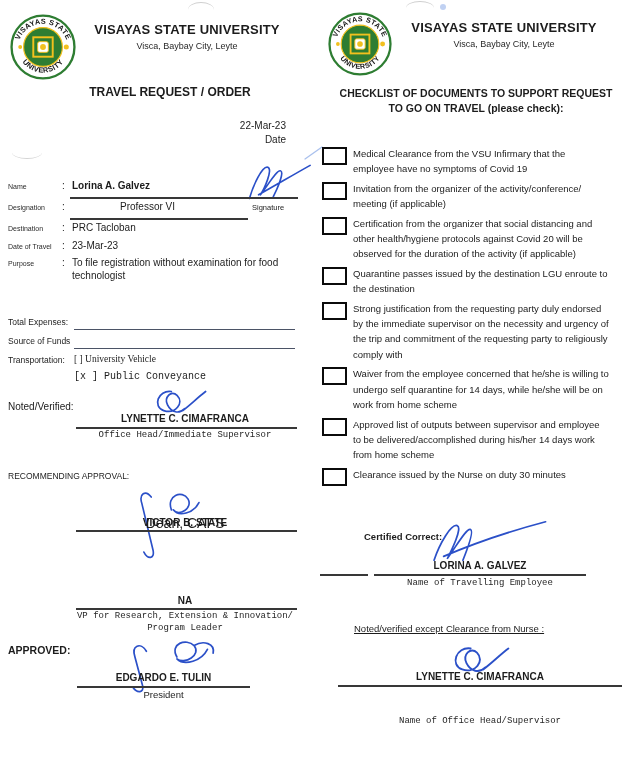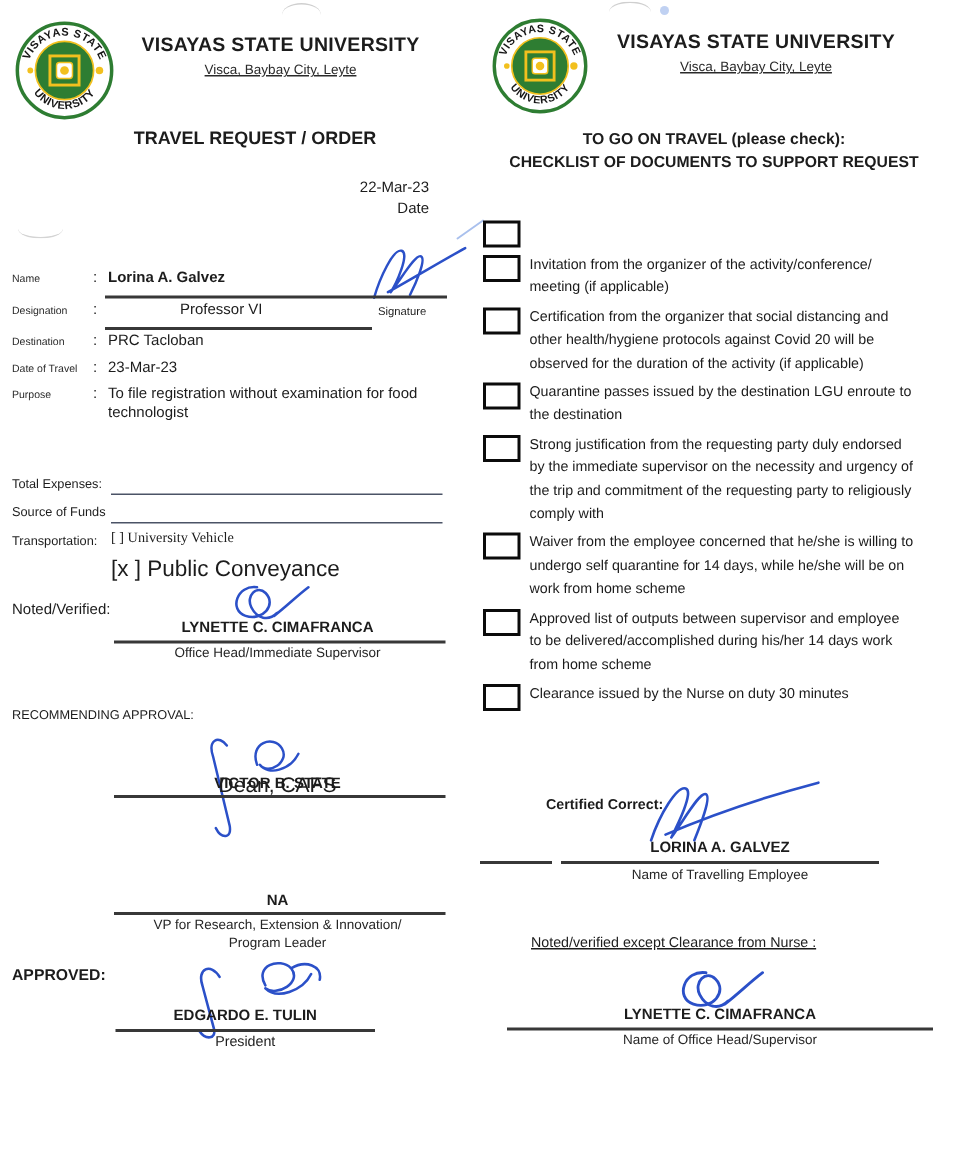--- a/index.html
+++ b/index.html
@@ -2,27 +2,27 @@
 <html><head>
 <meta charset="utf-8">
 <style>
   html,body{margin:0;padding:0;background:#ffffff;}
   .page{position:relative;width:636px;height:768px;background:#ffffff;overflow:hidden;
         font-family:"Liberation Sans",sans-serif;color:#1c1c1c;}
   .abs{position:absolute;}
   .ctr{text-align:center;}
   .b{font-weight:bold;}
   .uni-title{font-size:13px;font-weight:bold;letter-spacing:.2px;}
-  .uni-addr{font-size:9px;margin-top:4px;color:#2a2a2a;text-decoration:underline;}
+  .uni-addr{font-size:9px;margin-top:4px;color:#2a2a2a;}
   .rule{position:absolute;background:#383838;height:1.5px;}
   .rule-blue{position:absolute;background:#4b5366;height:1.3px;}
   .flabel{font-size:7px;color:#2a2a2a;}
   .fcolon{font-size:10px;}
   .fvalue{font-size:10px;line-height:12.5px;}
-  .small-cap{font-size:9px;color:#262626;}
+  .small-cap{font-size:9px;color:#262626;font-family:Liberation Mono, monospace;}
   .chk-row{display:flex;gap:6px;margin-bottom:4px;}
   .chk-box{width:21px;height:14px;border:2.6px solid #0b0b0b;flex:none;margin-top:1px;background:#fff;}
   .chk-text{width:256px;font-size:9.5px;line-height:15.4px;color:#1b1b1b;}
   .sig path{fill:none;stroke:#2b50c8;stroke-linecap:round;stroke-linejoin:round;}
   .curl{position:absolute;border:none;border-top:1.2px solid #cfcfcf;border-radius:50% 50% 0 0;}
   .scribble{position:absolute;border:none;border-bottom:1.2px solid #d4d4d4;border-radius:0 0 50% 50%;}
 </style>
 </head>
 <body>
 
@@ -96,21 +96,21 @@
     <span class="abs fcolon" style="left:62px;top:0;">:</span>
     <span class="abs fvalue" style="left:72px;top:0;width:222px;">To file registration without examination for food technologist</span>
   </div>
 
   <span class="abs" style="left:8px;top:317px;font-size:8.5px;">Total Expenses:</span>
   <div class="rule-blue" style="left:74px;top:329px;width:221px;"></div>
   <span class="abs" style="left:8px;top:336px;font-size:8.5px;">Source of Funds</span>
   <div class="rule-blue" style="left:74px;top:348px;width:221px;"></div>
   <span class="abs" style="left:8px;top:355px;font-size:8.5px;">Transportation:</span>
   <span class="abs" style="left:74px;top:354px;font-size:9.5px;font-family:Liberation Serif, serif;">[ ] University Vehicle</span>
-  <span class="abs" style="left:74px;top:371px;font-size:15px;">[x ] Public Conveyance</span>
+  <span class="abs" style="left:74px;top:371px;font-size:10px;font-family:Liberation Mono, monospace;">[x ] Public Conveyance</span>
 
   <span class="abs" style="left:8px;top:401px;font-size:10px;">Noted/Verified:</span>
   <svg class="abs sig" style="left:142px;top:382px;" width="72" height="40" viewBox="0 0 70 42">
     <path d="M28,10 C14,8 8,26 20,30 C32,34 42,22 34,14 C28,8 20,16 24,24 C28,32 36,34 42,28 M40,30 C48,24 56,16 64,10" stroke-width="1.8"></path>
   </svg>
   <div class="abs ctr b" style="left:60px;top:413px;width:250px;font-size:10px;">LYNETTE C. CIMAFRANCA</div>
   <div class="rule" style="left:76px;top:427px;width:221px;"></div>
   <div class="abs ctr small-cap" style="left:60px;top:430px;width:250px;">Office Head/Immediate Supervisor</div>
 
   <span class="abs" style="left:8px;top:471px;font-size:8.5px;">RECOMMENDING APPROVAL:</span>
@@ -148,31 +148,32 @@
     <circle cx="58" cy="34" r="2.6" fill="#f2c01e"></circle>
     <circle cx="10.5" cy="34" r="2" fill="#f2c01e"></circle>
   </svg>
 
   <div class="abs ctr" style="left:380px;top:20px;width:248px;">
     <div class="uni-title">VISAYAS STATE UNIVERSITY</div>
     <div class="uni-addr">Visca, Baybay City, Leyte</div>
   </div>
 
   <div class="abs ctr b" style="left:322px;top:86px;width:308px;font-size:10.5px;line-height:15px;">
+    <div>CHECKLIST OF DOCUMENTS TO SUPPORT REQUEST</div>
     <div>TO GO ON TRAVEL (please check):</div>
-    <div>CHECKLIST OF DOCUMENTS TO SUPPORT REQUEST</div>
   </div>
 
   <svg class="abs" style="left:304px;top:144px;" width="22" height="18" viewBox="0 0 22 18">
     <path d="M1,15 L18,3" fill="none" stroke="rgba(98,140,222,.55)" stroke-width="1.3" stroke-linecap="round"></path>
   </svg>
 
   <div class="abs" style="left:322px;top:146px;width:306px;">
     <div class="chk-row">
       <div class="chk-box"></div>
+      <div class="chk-text">Medical Clearance from the VSU Infirmary that the employee have no symptoms of Covid 19</div>
     </div>
     <div class="chk-row">
       <div class="chk-box"></div>
       <div class="chk-text">Invitation from the organizer of the activity/conference/ meeting (if applicable)</div>
     </div>
     <div class="chk-row">
       <div class="chk-box"></div>
       <div class="chk-text">Certification from the organizer that social distancing and other health/hygiene protocols against Covid 20 will be observed for the duration of the activity (if applicable)</div>
     </div>
     <div class="chk-row">
@@ -205,15 +206,15 @@
   <div class="rule" style="left:320px;top:574px;width:48px;"></div>
   <div class="rule" style="left:374px;top:574px;width:212px;"></div>
   <div class="abs ctr small-cap" style="left:360px;top:578px;width:240px;">Name of Travelling Employee</div>
 
   <span class="abs" style="left:354px;top:623px;font-size:9.5px;text-decoration:underline;">Noted/verified except Clearance from Nurse :</span>
   <svg class="abs sig" style="left:438px;top:638px;" width="80" height="44" viewBox="0 0 70 42">
     <path d="M28,10 C14,8 8,26 20,30 C32,34 42,22 34,14 C28,8 20,16 24,24 C28,32 36,34 42,28 M40,30 C48,24 56,16 64,10" stroke-width="1.8"></path>
   </svg>
   <div class="abs ctr b" style="left:360px;top:671px;width:240px;font-size:10px;">LYNETTE C. CIMAFRANCA</div>
   <div class="rule" style="left:338px;top:685px;width:284px;"></div>
-  <div class="abs ctr small-cap" style="left:360px;top:688px;width:240px;">Name of Office Head/Supervisor</div>
+  <div class="abs ctr small-cap" style="left:360px;top:716px;width:240px;">Name of Office Head/Supervisor</div>
 
 </div>
 
 </body></html>

